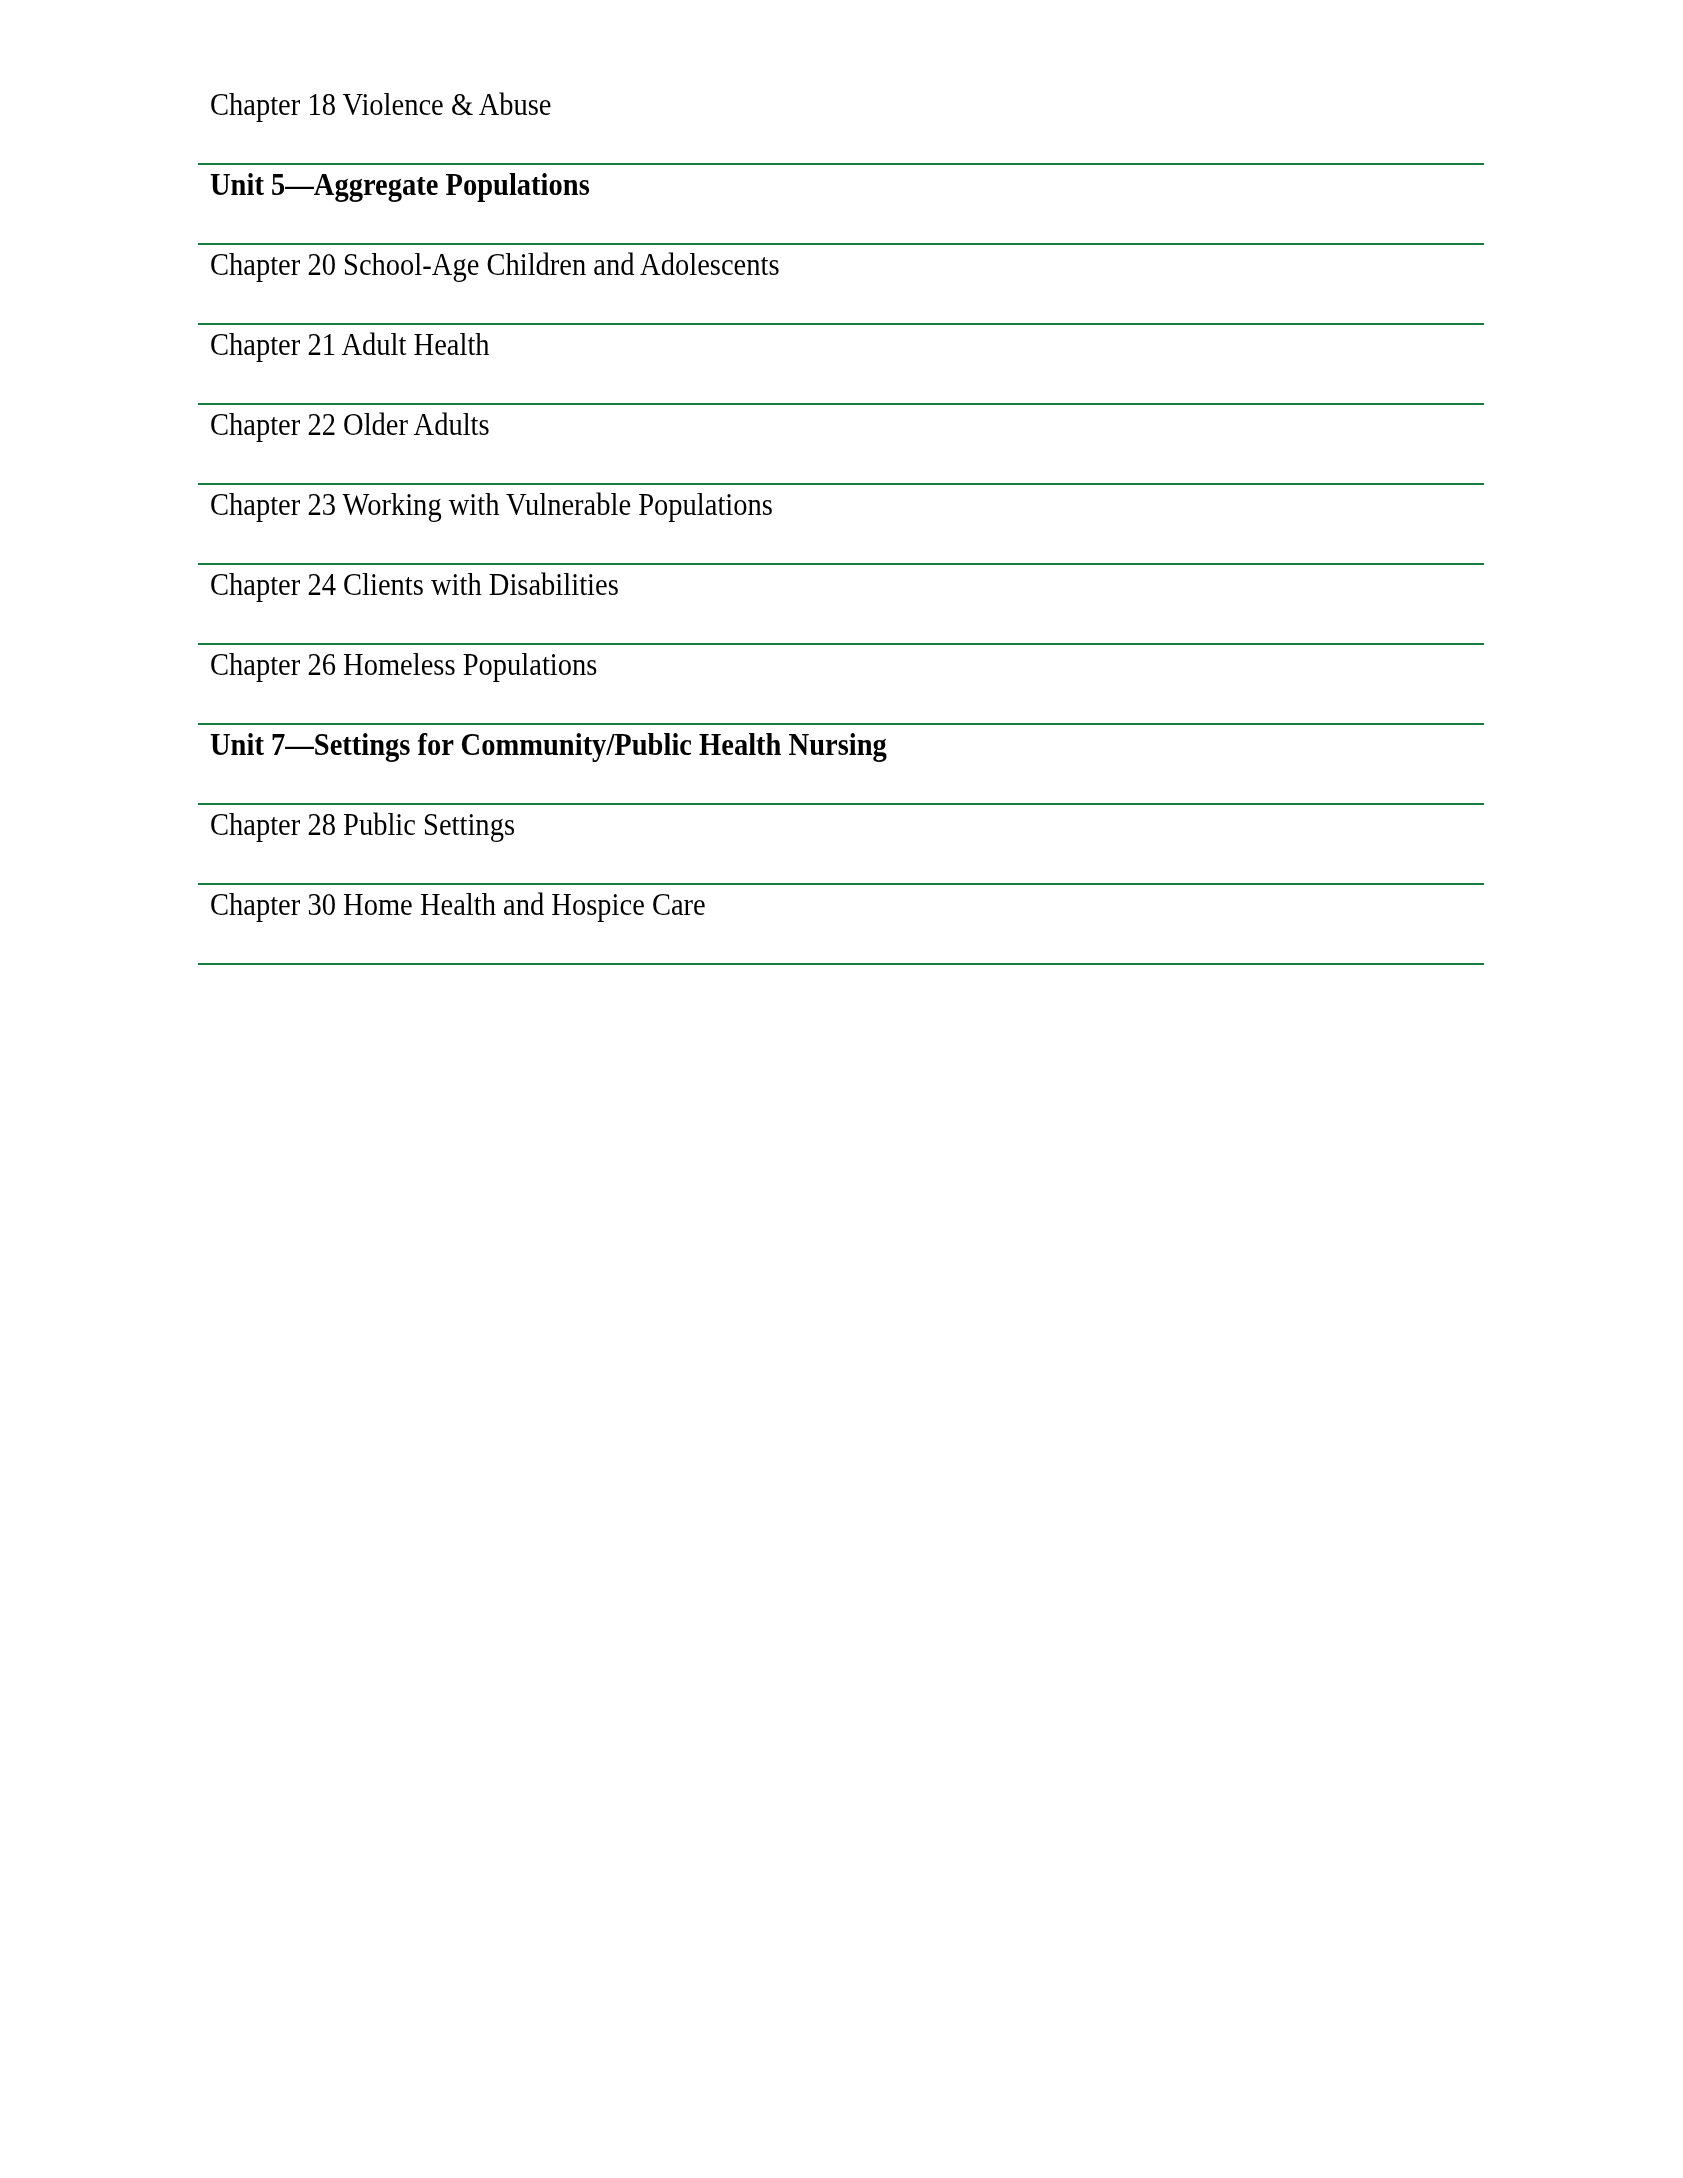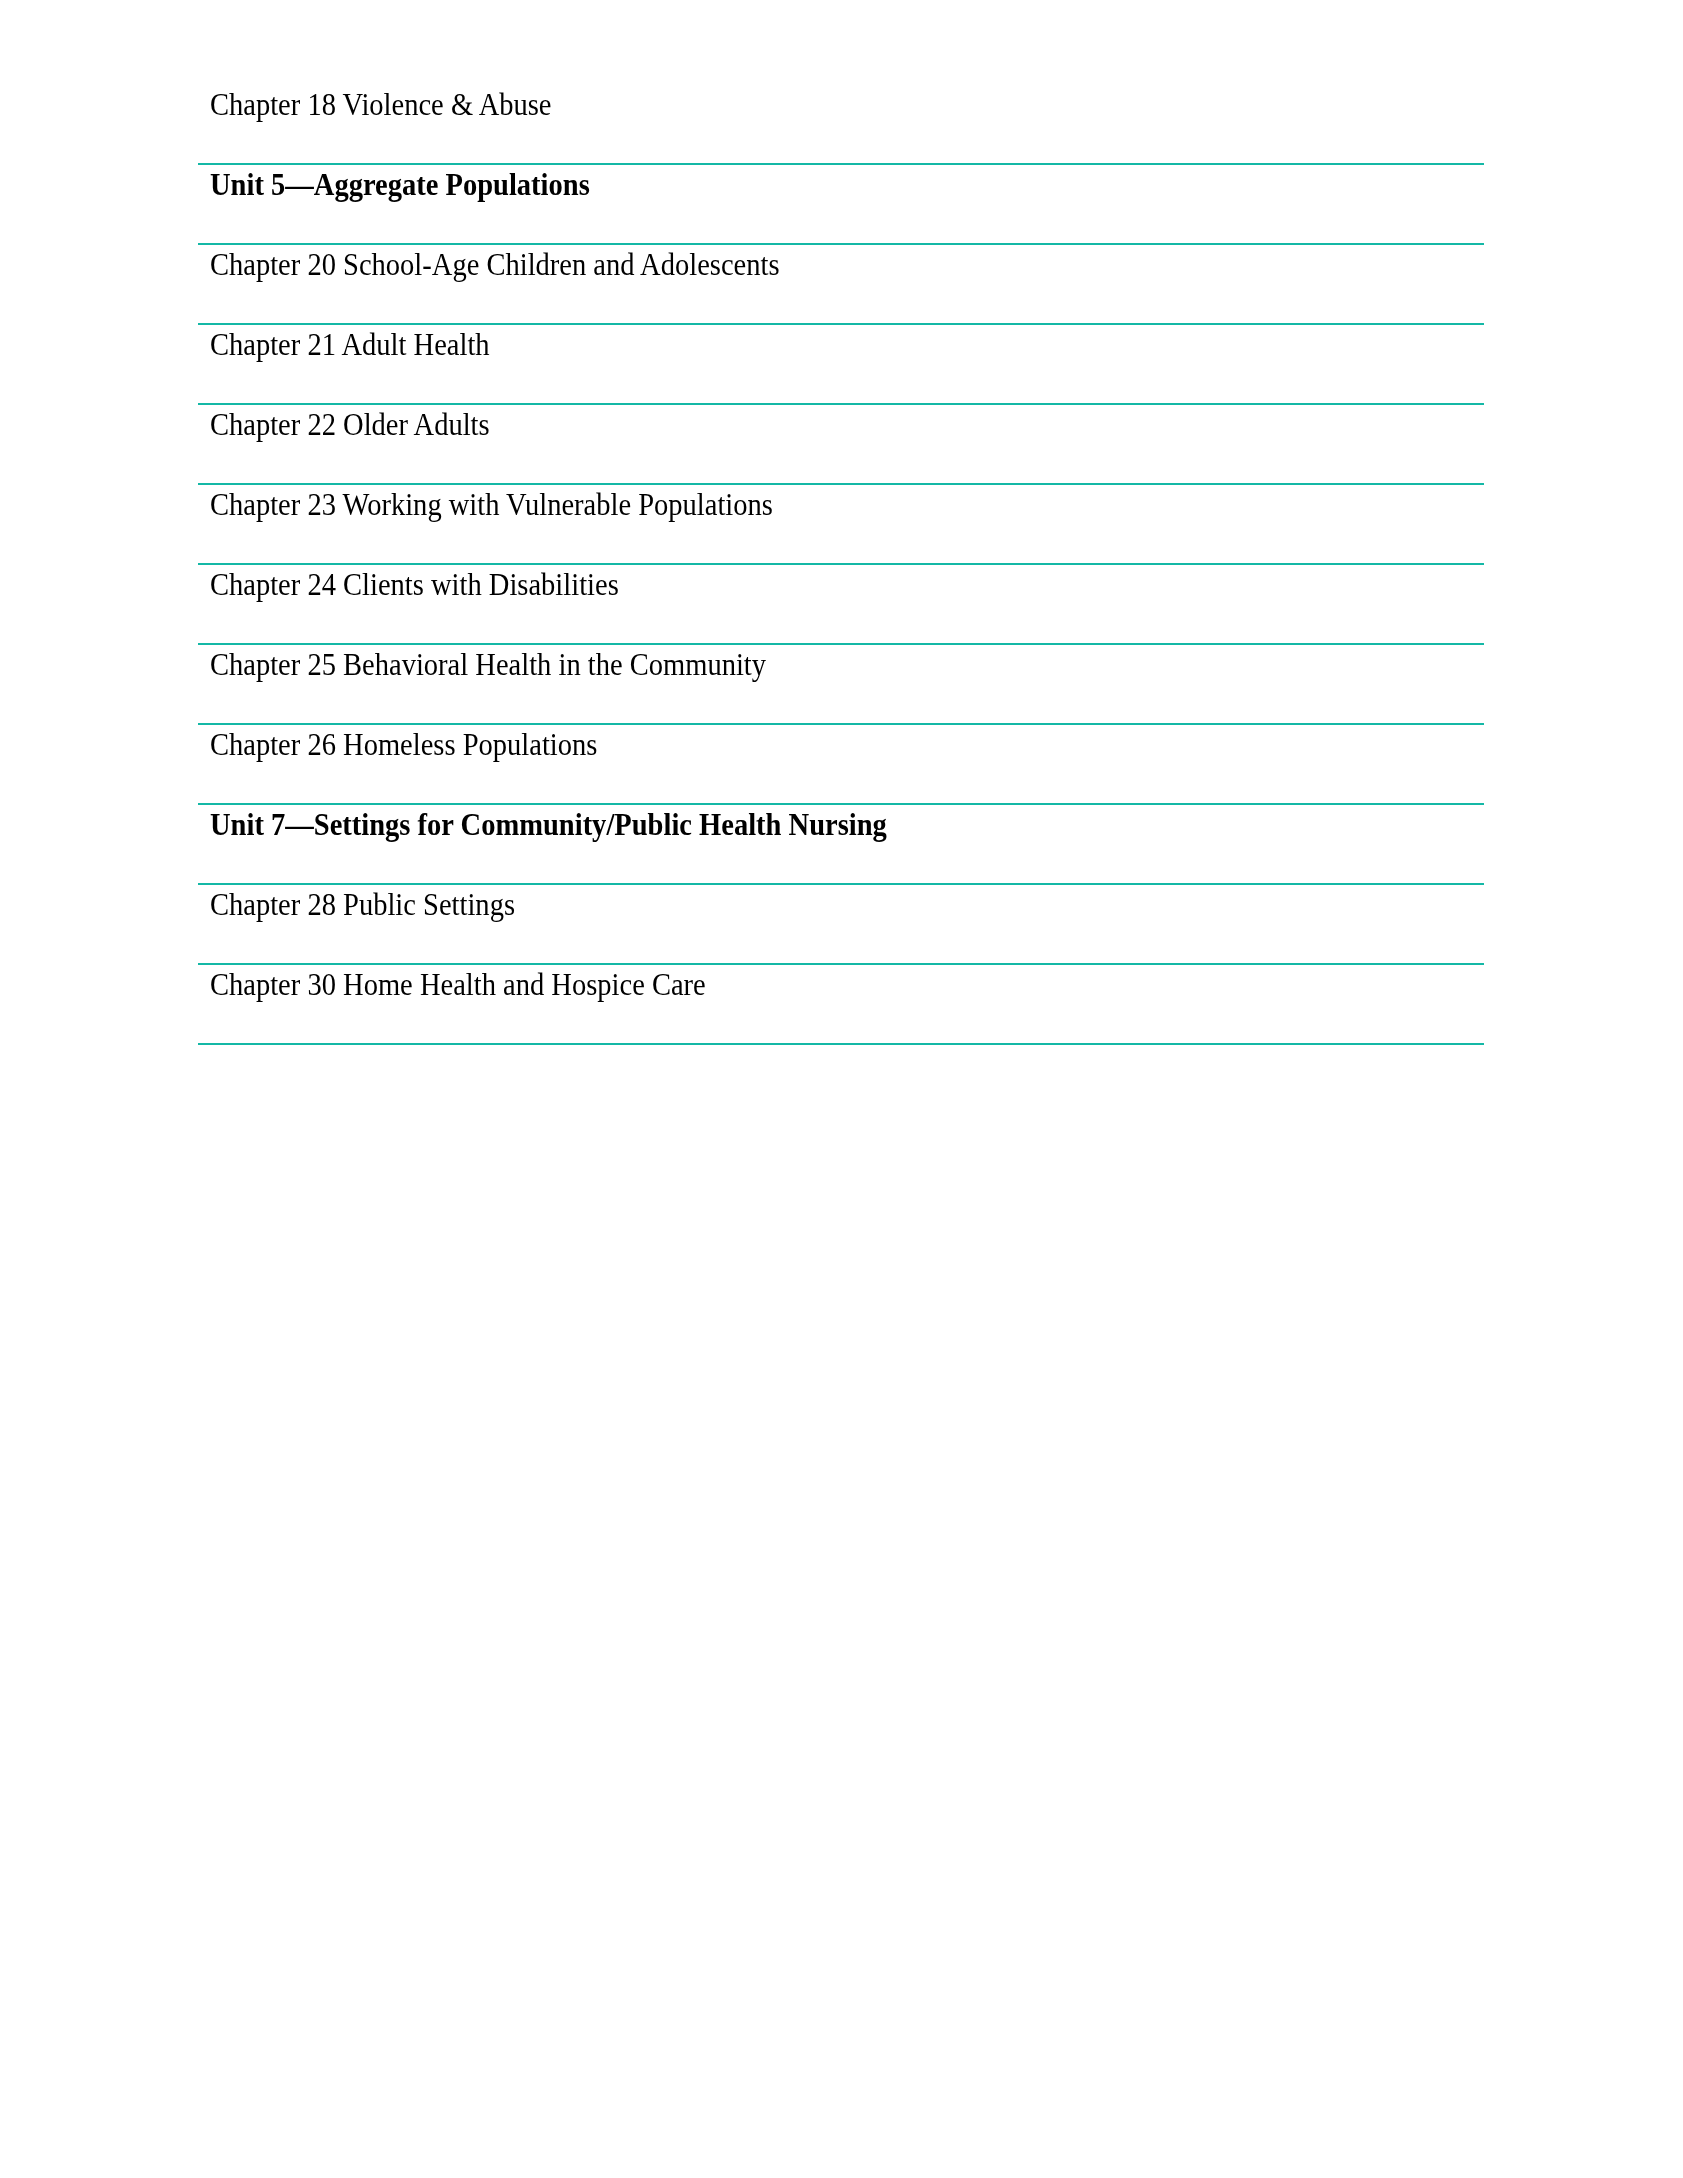--- a/index.html
+++ b/index.html
@@ -7,21 +7,21 @@
   .toc {
     position: absolute;
     left: 198px;
     top: 85px;
     width: 1286px;
     font-family: "Liberation Serif", "DejaVu Serif", serif;
     color: #000000;
   }
   .row {
     height: 78px;
-    border-bottom: 2px solid #14b8a6;
+    border-bottom: 2px solid #15803d;
     position: relative;
   }
   .row .label {
     position: absolute;
     left: 12px;
     top: 2px;
     font-size: 31px;
     line-height: 36px;
     white-space: nowrap;
     transform-origin: left top;
@@ -48,23 +48,20 @@
   <div class="row chapter">
     <span class="label">Chapter 22 Older Adults</span>
   </div>
   <div class="row chapter">
     <span class="label">Chapter 23 Working with Vulnerable Populations</span>
   </div>
   <div class="row chapter">
     <span class="label">Chapter 24 Clients with Disabilities</span>
   </div>
   <div class="row chapter">
-    <span class="label">Chapter 25 Behavioral Health in the Community</span>
-  </div>
-  <div class="row chapter">
     <span class="label">Chapter 26 Homeless Populations</span>
   </div>
   <div class="row unit">
     <span class="label">Unit 7—Settings for Community/Public Health Nursing</span>
   </div>
   <div class="row chapter">
     <span class="label">Chapter 28 Public Settings</span>
   </div>
   <div class="row chapter">
     <span class="label">Chapter 30 Home Health and Hospice Care</span>

